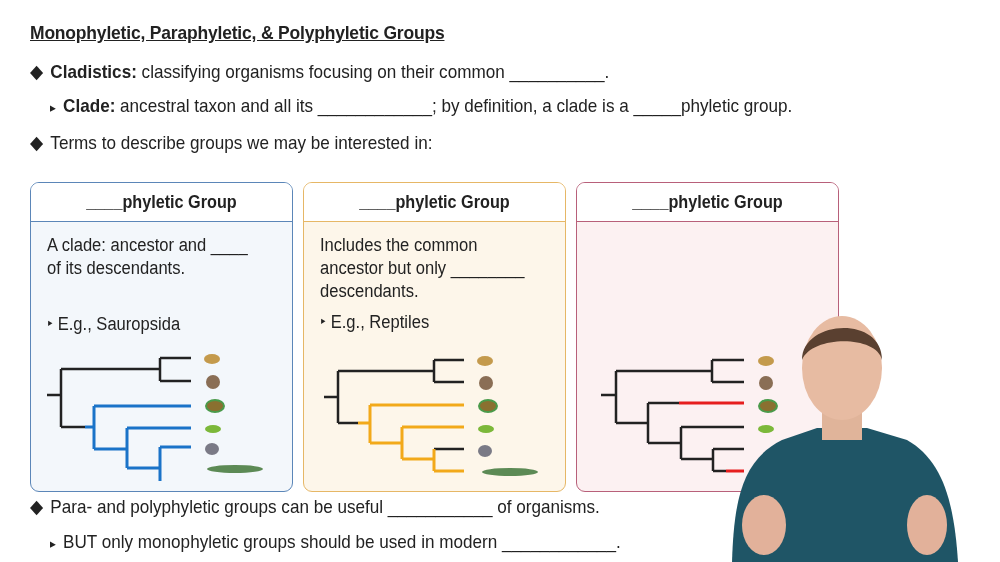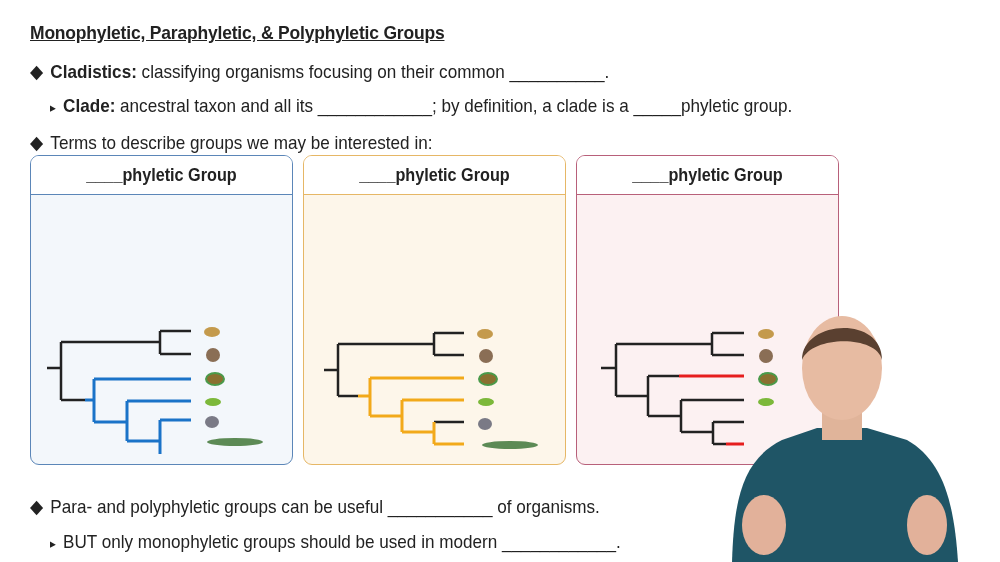--- a/index.html
+++ b/index.html
@@ -3,21 +3,21 @@
 <meta charset="utf-8">
 <style>
   html, body { margin:0; padding:0; }
   body { width:1000px; height:562px; background:#ffffff; position:relative; overflow:hidden;
          font-family:"Liberation Sans", sans-serif; color:#222; }
   .title { position:absolute; left:30px; top:22px; font-size:19px; font-weight:bold; text-decoration:underline;
            letter-spacing:-0.2px; transform:scaleX(0.92); transform-origin:left; }
   .line { position:absolute; font-size:19px; white-space:nowrap; transform:scaleX(0.9); transform-origin:left; }
   .line b { font-weight:bold; }
   .bul { display:inline-block; margin-right:8px; }
-  .box { position:absolute; top:155px; height:310px; border:1.5px solid; border-radius:9px; box-sizing:border-box; overflow:hidden; }
+  .box { position:absolute; top:182px; height:310px; border:1.5px solid; border-radius:9px; box-sizing:border-box; overflow:hidden; }
   .box .hdr { height:38px; background:#fff; border-bottom:1.5px solid; display:flex; align-items:center; justify-content:center;
               font-weight:bold; font-size:18px; }
   .box .hdr span { display:inline-block; transform:scaleX(0.9); }
   .box .body { padding:12px 16px 0 16px; font-size:18px; line-height:23px; }
   .box .body .txt { transform:scaleX(0.92); transform-origin:left; }
   .box .eg { margin-top:14px; transform:scaleX(0.92); transform-origin:left; }
   .box svg { position:absolute; left:14px; top:158px; }
   .blue { left:30px; width:263px; border-color:#5b86b8; background:#f3f7fb; }
   .blue .hdr { border-color:#5b86b8; }
   .orange { left:303px; width:263px; border-color:#e6b766; background:#fdf6ea; }
@@ -38,40 +38,48 @@
   <span class="bul" style="font-size:13px">▸</span><b>Clade:</b><span> ancestral taxon and all its ____________; by definition, a clade is a _____phyletic group.</span>
 </div>
 <div class="line" style="left:30px;top:131px;">
   <span class="bul">◆</span><span>Terms to describe groups we may be interested in:</span>
 </div>
 
 <div class="box blue">
   <div class="hdr">
       <span>____phyletic Group</span>
     </div>
+  <div class="body">
+    <div class="txt">A clade: ancestor and ____ of its descendants.</div>
+    <div class="eg" style="margin-top:33px">‣ <span>E.g., Sauropsida</span></div>
+  </div>
   <svg width="240" height="140">
     <g fill="none" stroke-width="2.5">
       <path d="M2 54 H16 M16 28 V86 M16 28 H115 M115 17 V40 M115 17 H146 M115 40 H146 M16 86 H40" stroke="#222"></path>
       <path d="M40 86 H49 M49 65 V108 M49 65 H146 M49 108 H82 M82 87 V127 M82 87 H146 M82 127 H115 M115 106 V148 M115 106 H146 M115 148 H146" stroke="#1a73c8" stroke-width="3"></path>
     </g>
     <g>
       <ellipse cx="167" cy="18" rx="8" ry="5" fill="#c49a4c"></ellipse>
       <ellipse cx="168" cy="41" rx="7" ry="7" fill="#8a6e55"></ellipse>
       <ellipse cx="170" cy="65" rx="9" ry="6" fill="#8a7030" stroke="#4a9a4a" stroke-width="2"></ellipse>
       <ellipse cx="168" cy="88" rx="8" ry="4" fill="#7cb83a"></ellipse>
       <ellipse cx="167" cy="108" rx="7" ry="6" fill="#7a7a86"></ellipse>
       <ellipse cx="190" cy="128" rx="28" ry="4" fill="#5c8a55"></ellipse>
     </g>
   </svg>
 </div>
 
 <div class="box orange">
   <div class="hdr">
       <span>____phyletic Group</span>
     </div>
+  <div class="body">
+    <div class="txt">Includes the common ancestor but only ________ descendants.</div>
+    <div class="eg" style="margin-top:8px">‣ <span>E.g., Reptiles</span></div>
+  </div>
   <svg width="240" height="140">
     <g fill="none" stroke-width="2.5">
       <path d="M6 56 H20 M20 30 V82 M20 30 H116 M116 19 V41 M116 19 H146 M116 41 H146 M20 82 H40 M116 108 H146" stroke="#222"></path>
       <path d="M40 82 H52 M52 64 V102 M52 64 H146 M52 102 H84 M84 86 V118 M84 86 H146 M84 118 H116 M116 108 V130 M116 130 H146" stroke="#f2a91a" stroke-width="3"></path>
     </g>
     <g>
       <ellipse cx="167" cy="20" rx="8" ry="5" fill="#c49a4c"></ellipse>
       <ellipse cx="168" cy="42" rx="7" ry="7" fill="#8a6e55"></ellipse>
       <ellipse cx="170" cy="65" rx="9" ry="6" fill="#8a7030" stroke="#4a9a4a" stroke-width="2"></ellipse>
       <ellipse cx="168" cy="88" rx="8" ry="4" fill="#7cb83a"></ellipse>

